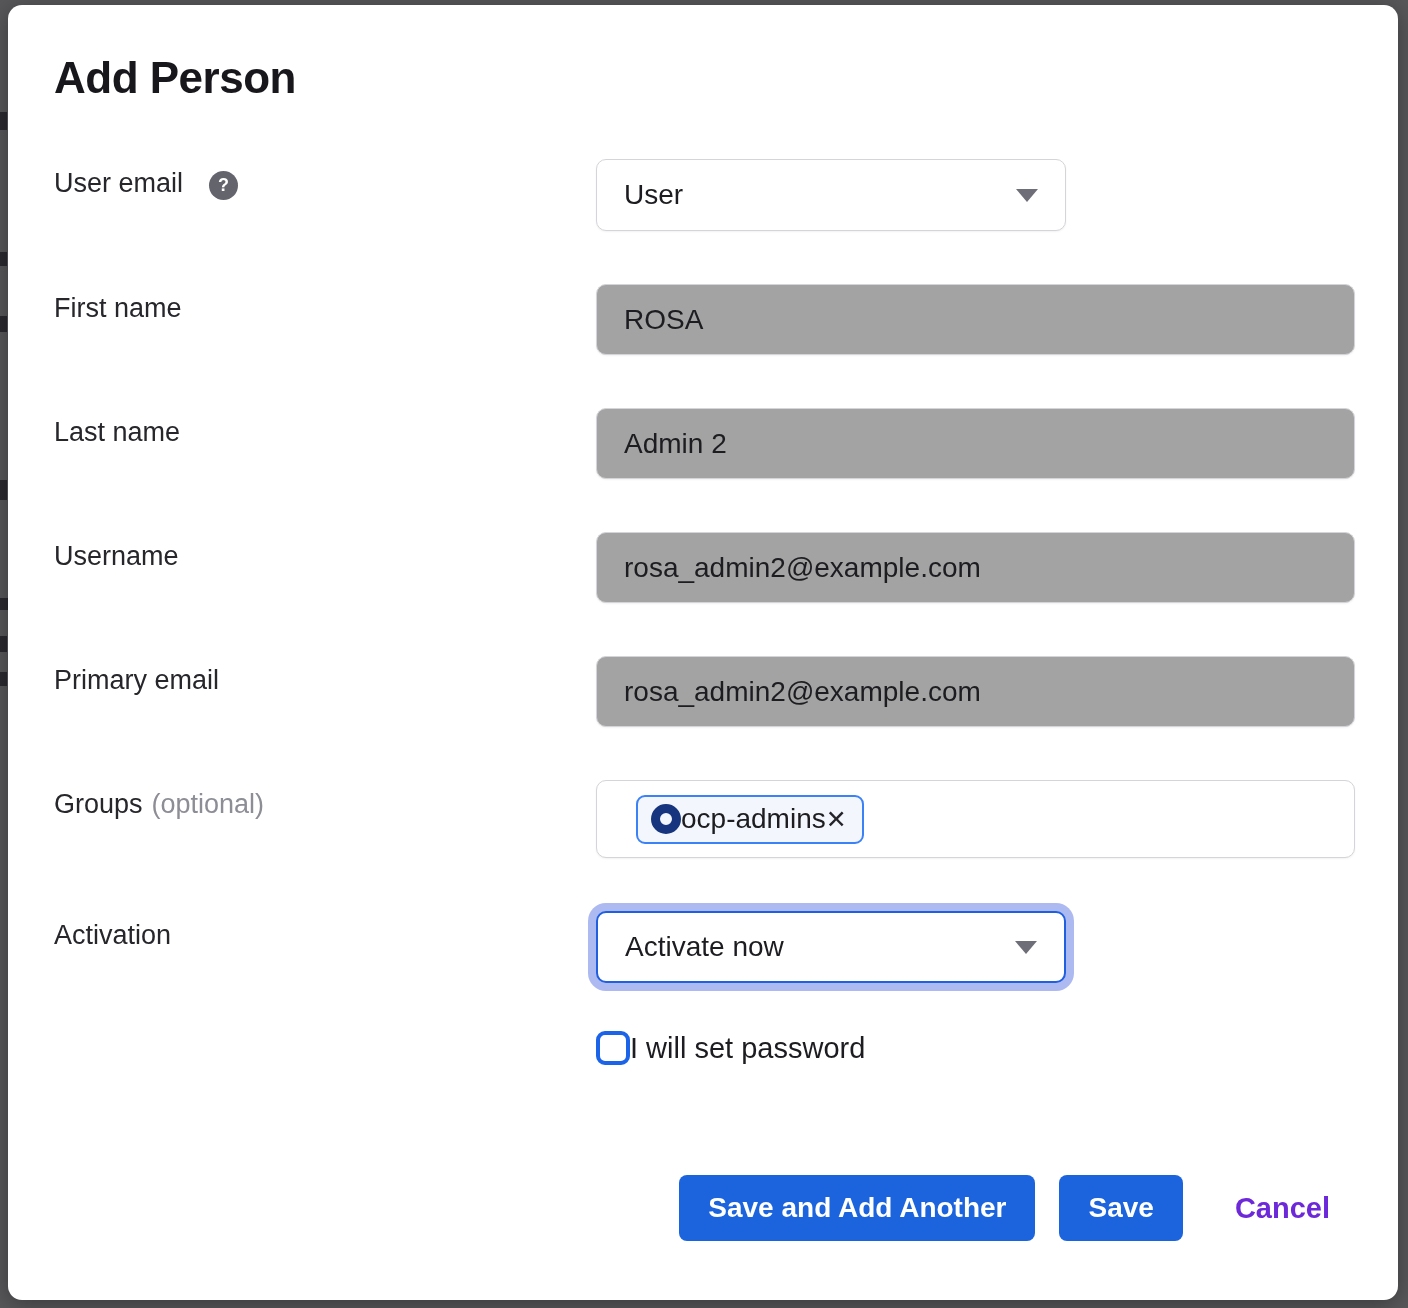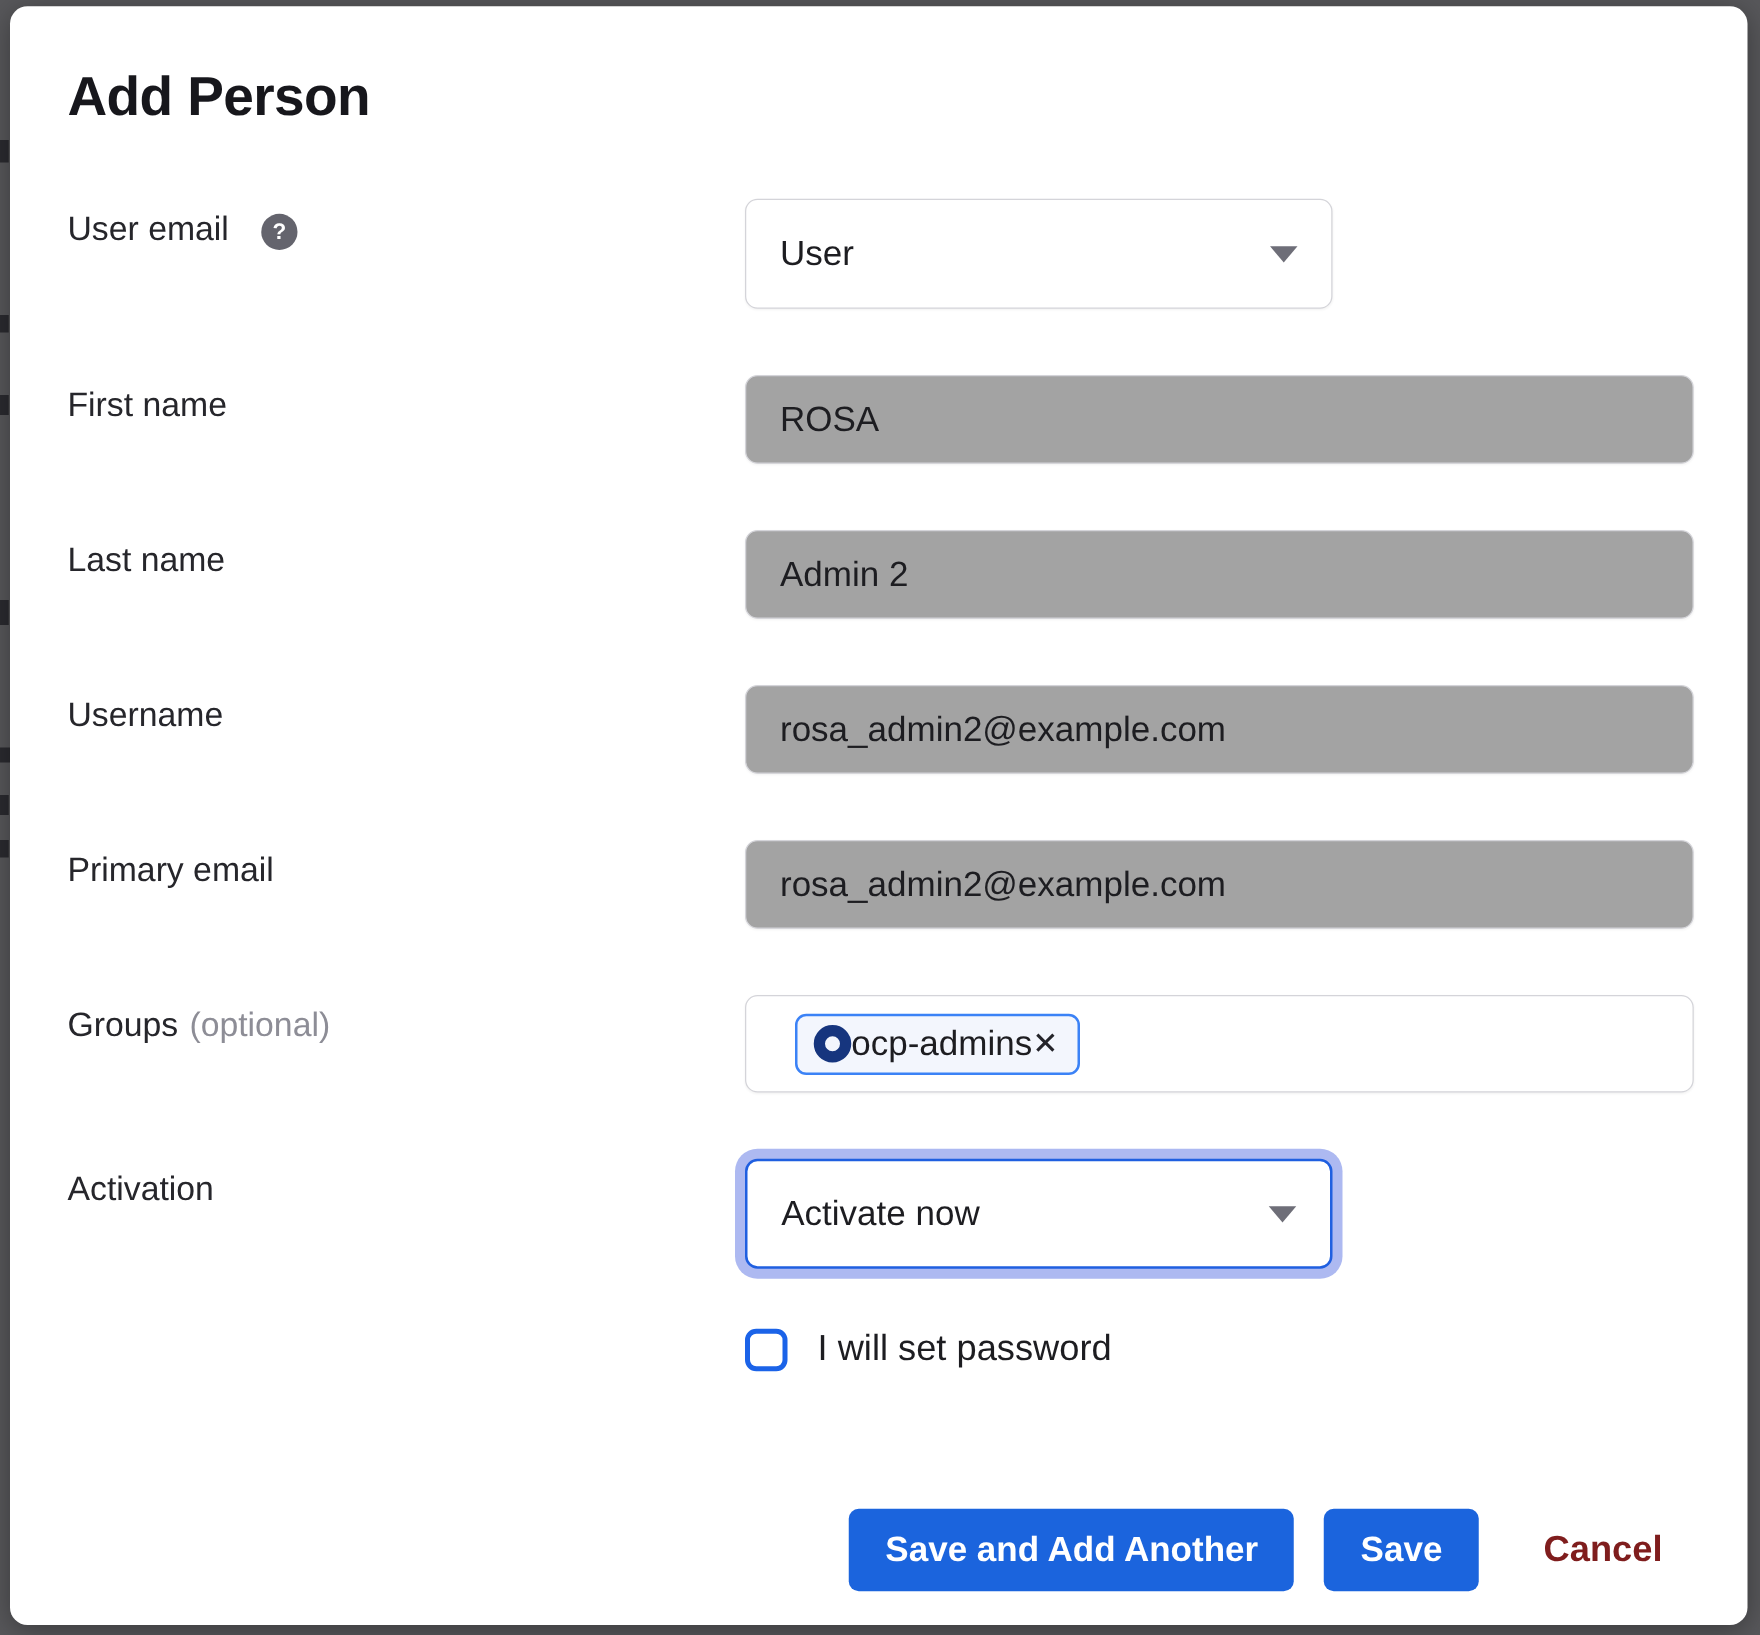--- a/index.html
+++ b/index.html
@@ -64,21 +64,21 @@
     font-size:28px;
     font-family:"Liberation Sans", sans-serif;
     color:#1d1d21;
     background:#a3a3a3;
     box-shadow:0 1px 2px rgba(29,29,33,0.06);
     outline:none;
   }
 
   .select {
     width:470px;
-    height:88px;
+    height:72px;
     border:1px solid #d4d4d9;
     border-radius:10px;
     background:#ffffff;
     display:flex;
     align-items:center;
     justify-content:space-between;
     padding:0 27px;
     font-size:28px;
     color:#1d1d21;
     box-shadow:0 1px 2px rgba(29,29,33,0.06);
@@ -122,23 +122,23 @@
     width:30px; height:30px;
     border:9px solid #16357e;
     border-radius:50%;
     background:transparent;
   }
   .chip-label { font-size:28px; color:#1d1d21; }
   .chip-remove { font-size:25px; color:#24242a; font-weight:400; cursor:pointer; line-height:1; }
 
   .checkbox-row {
     display:flex;
+    align-items:center;
     margin-left:542px;
     margin-top:-2px;
-    gap:24px;
   }
   .checkbox {
     width:34px; height:34px;
     border:4px solid #1b63e8;
     border-radius:9px;
     background:#ffffff;
     cursor:pointer;
     flex:0 0 auto;
   }
   .checkbox-label { font-size:29px; color:#1d1d21; }
@@ -159,21 +159,21 @@
     font-size:28px;
     font-weight:700;
     font-family:"Liberation Sans", sans-serif;
     padding:0 29px;
     cursor:pointer;
   }
   .btn + .btn { margin-left:24px; }
   .link-btn {
     background:none;
     border:none;
-    color:#7f1d1d;
+    color:#6d28d9;
     font-size:29px;
     font-weight:700;
     font-family:"Liberation Sans", sans-serif;
     margin-left:52px;
     cursor:pointer;
   }
 </style>
 </head>
 <body>
 

